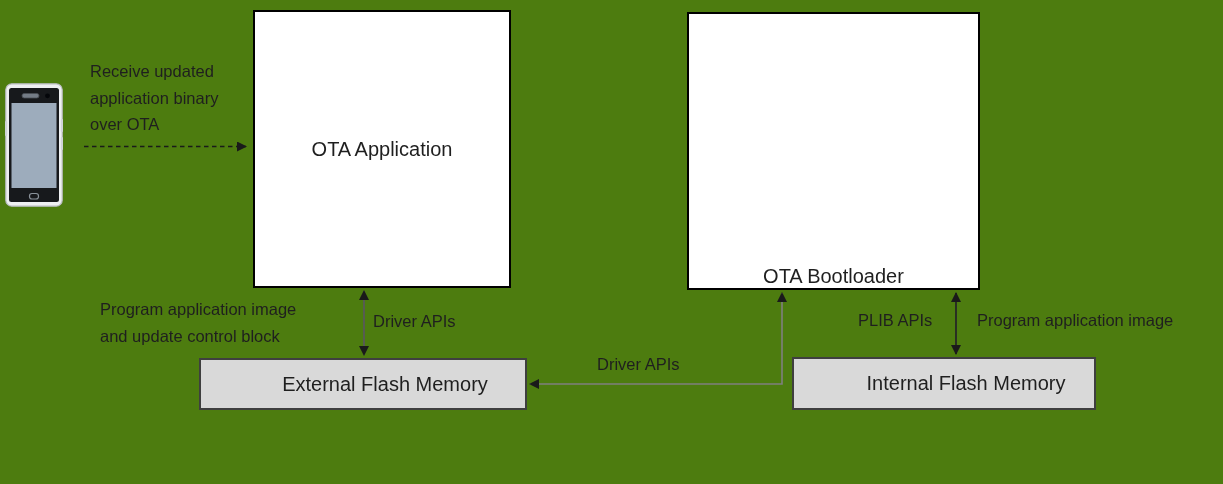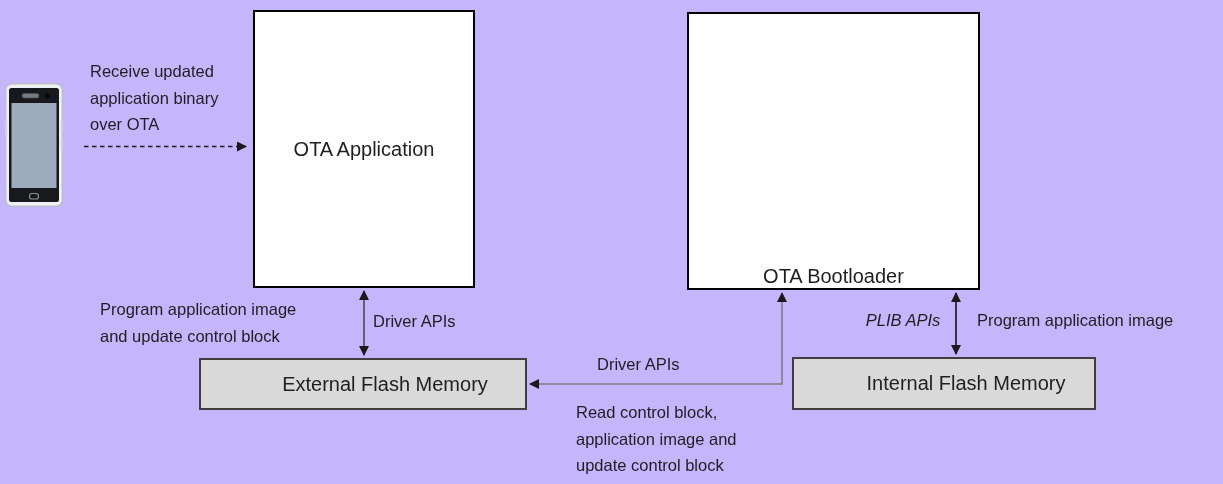--- a/index.html
+++ b/index.html
@@ -1,19 +1,19 @@
 <!DOCTYPE html>
 <html><head>
 <meta charset="utf-8">
 <style>
   html,body{margin:0;padding:0;background:#ffffff;}
   .canvas{
     position:relative;
     width:1223px;height:484px;
-    background:#c4b5fd;
+    background:#4d7c0f;
     font-family:"Liberation Sans", sans-serif;
     color:#1f1f1f;
     overflow:hidden;
   }
   .node{
     position:absolute;
     box-sizing:border-box;
     display:flex;align-items:center;justify-content:center;
     text-align:center;
   }
@@ -21,37 +21,37 @@
     background:#ffffff;
     border:2px solid #000000;
     font-size:20px;
   }
   .mem-node{
     background:#d9d9d9;
     border:2px solid #3f3f3f;
     font-size:20px;
     padding-left:44px;
   }
-  .node-ota-app{left:253px;top:10px;width:222px;height:278px;}
+  .node-ota-app{left:253px;top:10px;width:258px;height:278px;}
   .node-ota-boot{left:687px;top:12px;width:293px;height:278px;align-items:flex-end;}
   .node-ext-flash{left:199px;top:358px;width:328px;height:52px;}
   .node-int-flash{left:792px;top:357px;width:304px;height:53px;}
   .ann{
     position:absolute;
     font-size:16.5px;
     line-height:26.5px;
     white-space:pre-line;
     color:#1f1f1f;
   }
   .ann-receive{left:90px;top:58px;}
   .ann-program-ext{left:100px;top:296px;}
   .ann-driver-ext{left:373px;top:308px;}
   .ann-driver-boot{left:597px;top:351px;}
   .ann-read-ctrl{left:576px;top:399px;}
-  .ann-plib{left:858px;top:307px;width:90px;text-align:center;font-style:italic;}
+  .ann-plib{left:858px;top:307px;width:90px;text-align:left;}
   .ann-program-int{left:977px;top:307px;}
   .connectors{
     position:absolute;left:0;top:0;width:1223px;height:484px;
     pointer-events:none;
   }
   .phone{
     position:absolute;left:5px;top:83px;width:58px;height:124px;
   }
 </style>
 </head>
@@ -71,23 +71,20 @@
     <rect x="24.5" y="110.5" width="9" height="5.5" rx="2.5" fill="none" stroke="#8a929a" stroke-width="1.2"></rect>
   </svg>
 
   <div class="ann ann-receive">Receive updated
 application binary
 over OTA</div>
   <div class="ann ann-program-ext">Program application image
 and update control block</div>
   <div class="ann ann-driver-ext">Driver APIs</div>
   <div class="ann ann-driver-boot">Driver APIs</div>
-  <div class="ann ann-read-ctrl">Read control block,
-application image and
-update control block</div>
   <div class="ann ann-plib">PLIB APIs</div>
   <div class="ann ann-program-int">Program application image</div>
 
   <div class="node proc-node node-ota-app">
     <span>OTA Application</span>
   </div>
   <div class="node proc-node node-ota-boot">
     <span>OTA Bootloader</span>
   </div>
   <div class="node mem-node node-ext-flash">

